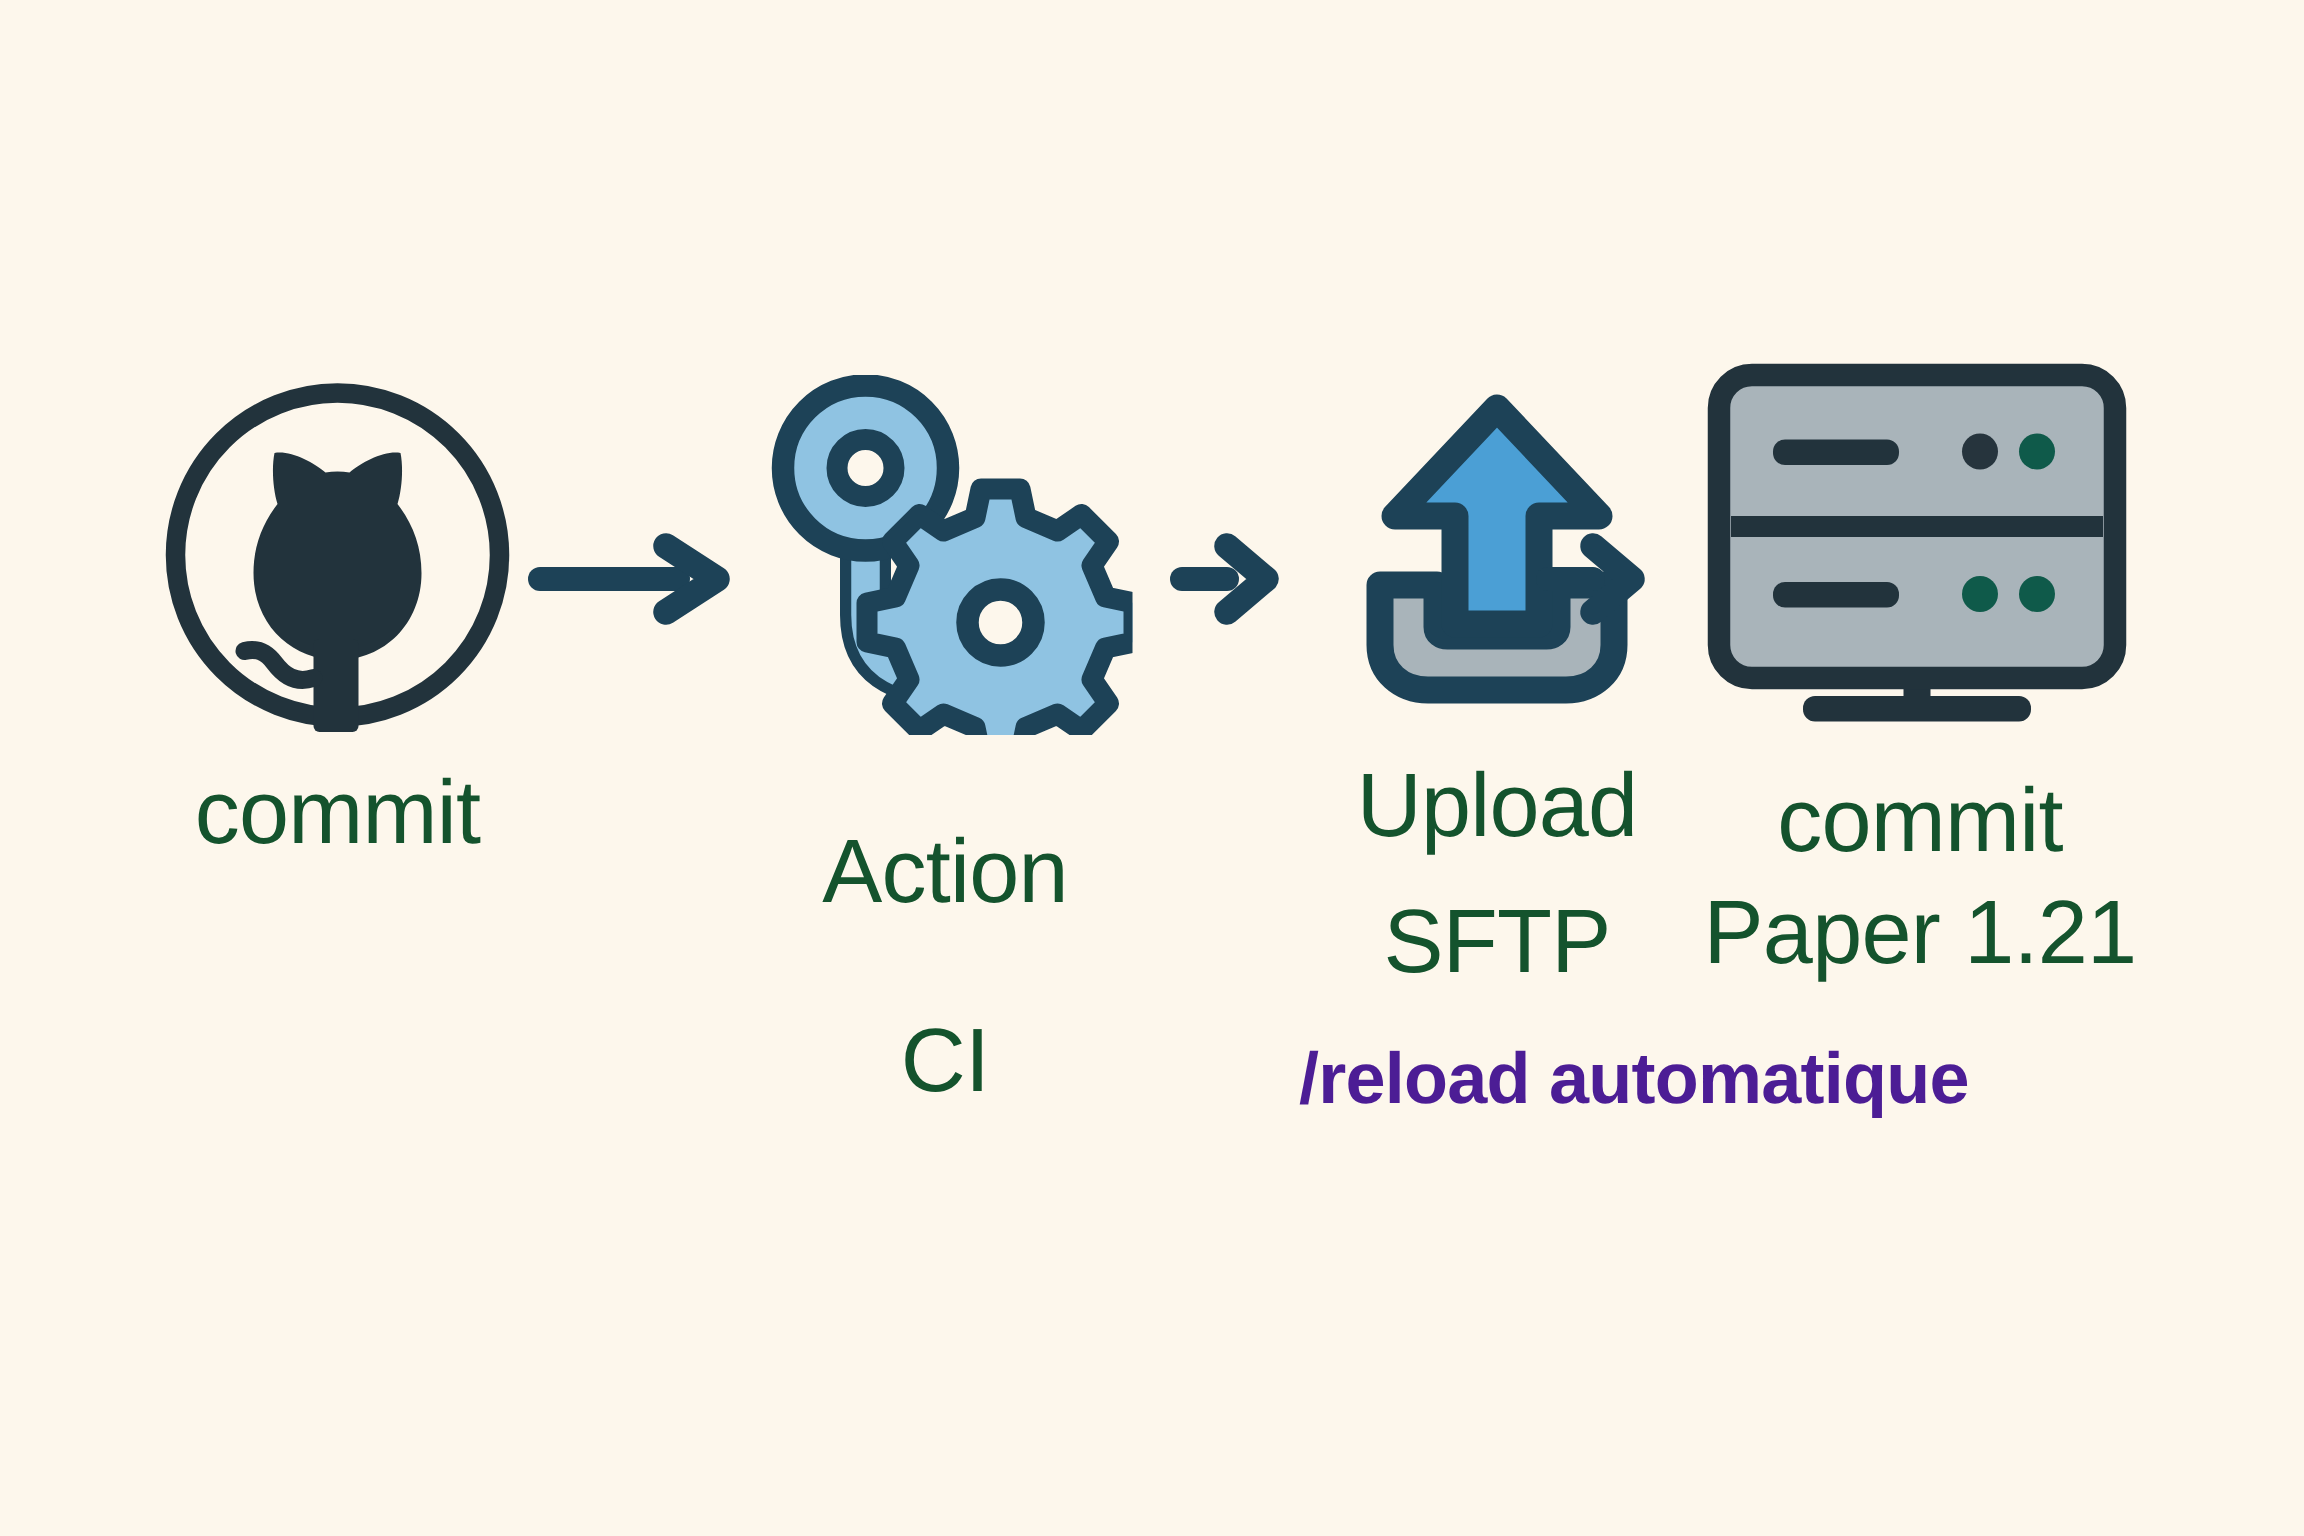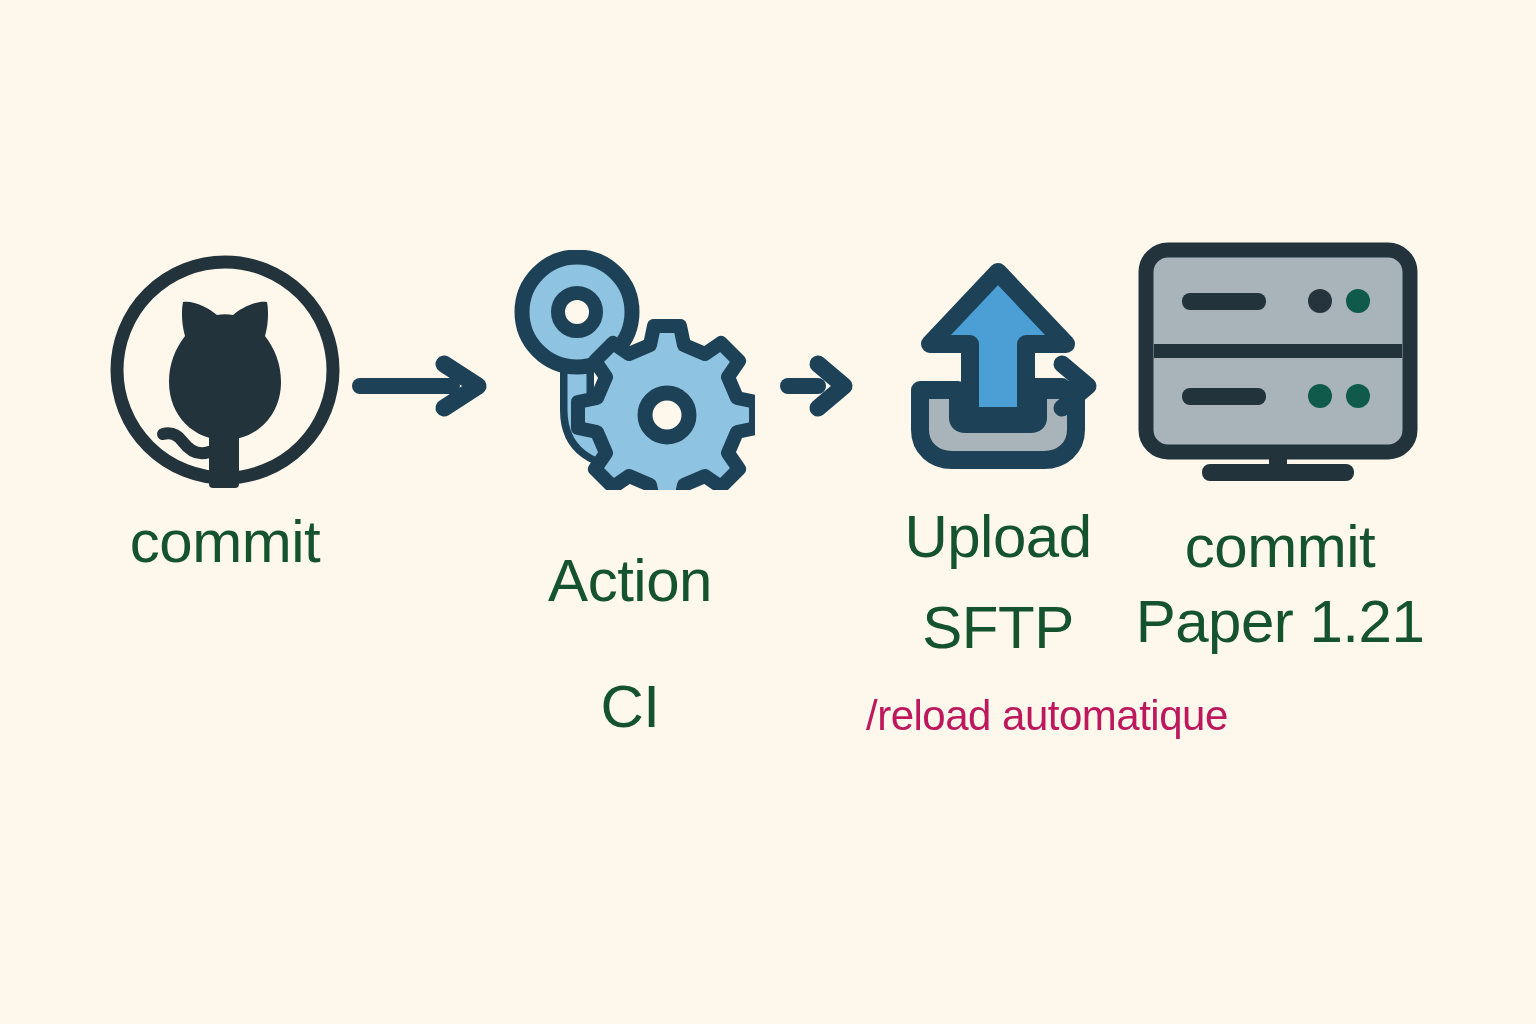--- a/index.html
+++ b/index.html
@@ -32,25 +32,25 @@
     font-weight: 400;
     text-align: center;
     letter-spacing: -0.5px;
     white-space: pre;
   }
   .arrow {
     position: absolute;
   }
   .footnote {
     position: absolute;
-    color: #be185d;
-    font-size: 42px;
+    color: #4c1d95;
+    font-size: 48px;
     letter-spacing: -0.5px;
     white-space: pre;
-    font-weight: 400;
+    font-weight: 700;
   }
   
   #stage-commit   { left: 60px;   top: 250px;  width: 330px; }
   #stage-action   { left: 470px;  top: 250px;  width: 320px; gap: 39px; }
   #stage-upload   { left: 868px;  top: 250px;  width: 260px; }
   #stage-server   { left: 1110px; top: 240px;  width: 340px; }
   #arrow-1 { left: 348px;  top: 350px; }
   #arrow-2 { left: 778px;  top: 352px; }
   #arrow-3 { left: 1022px; top: 352px; }
   #footnote-reload { left: 866px; top: 692px; }

